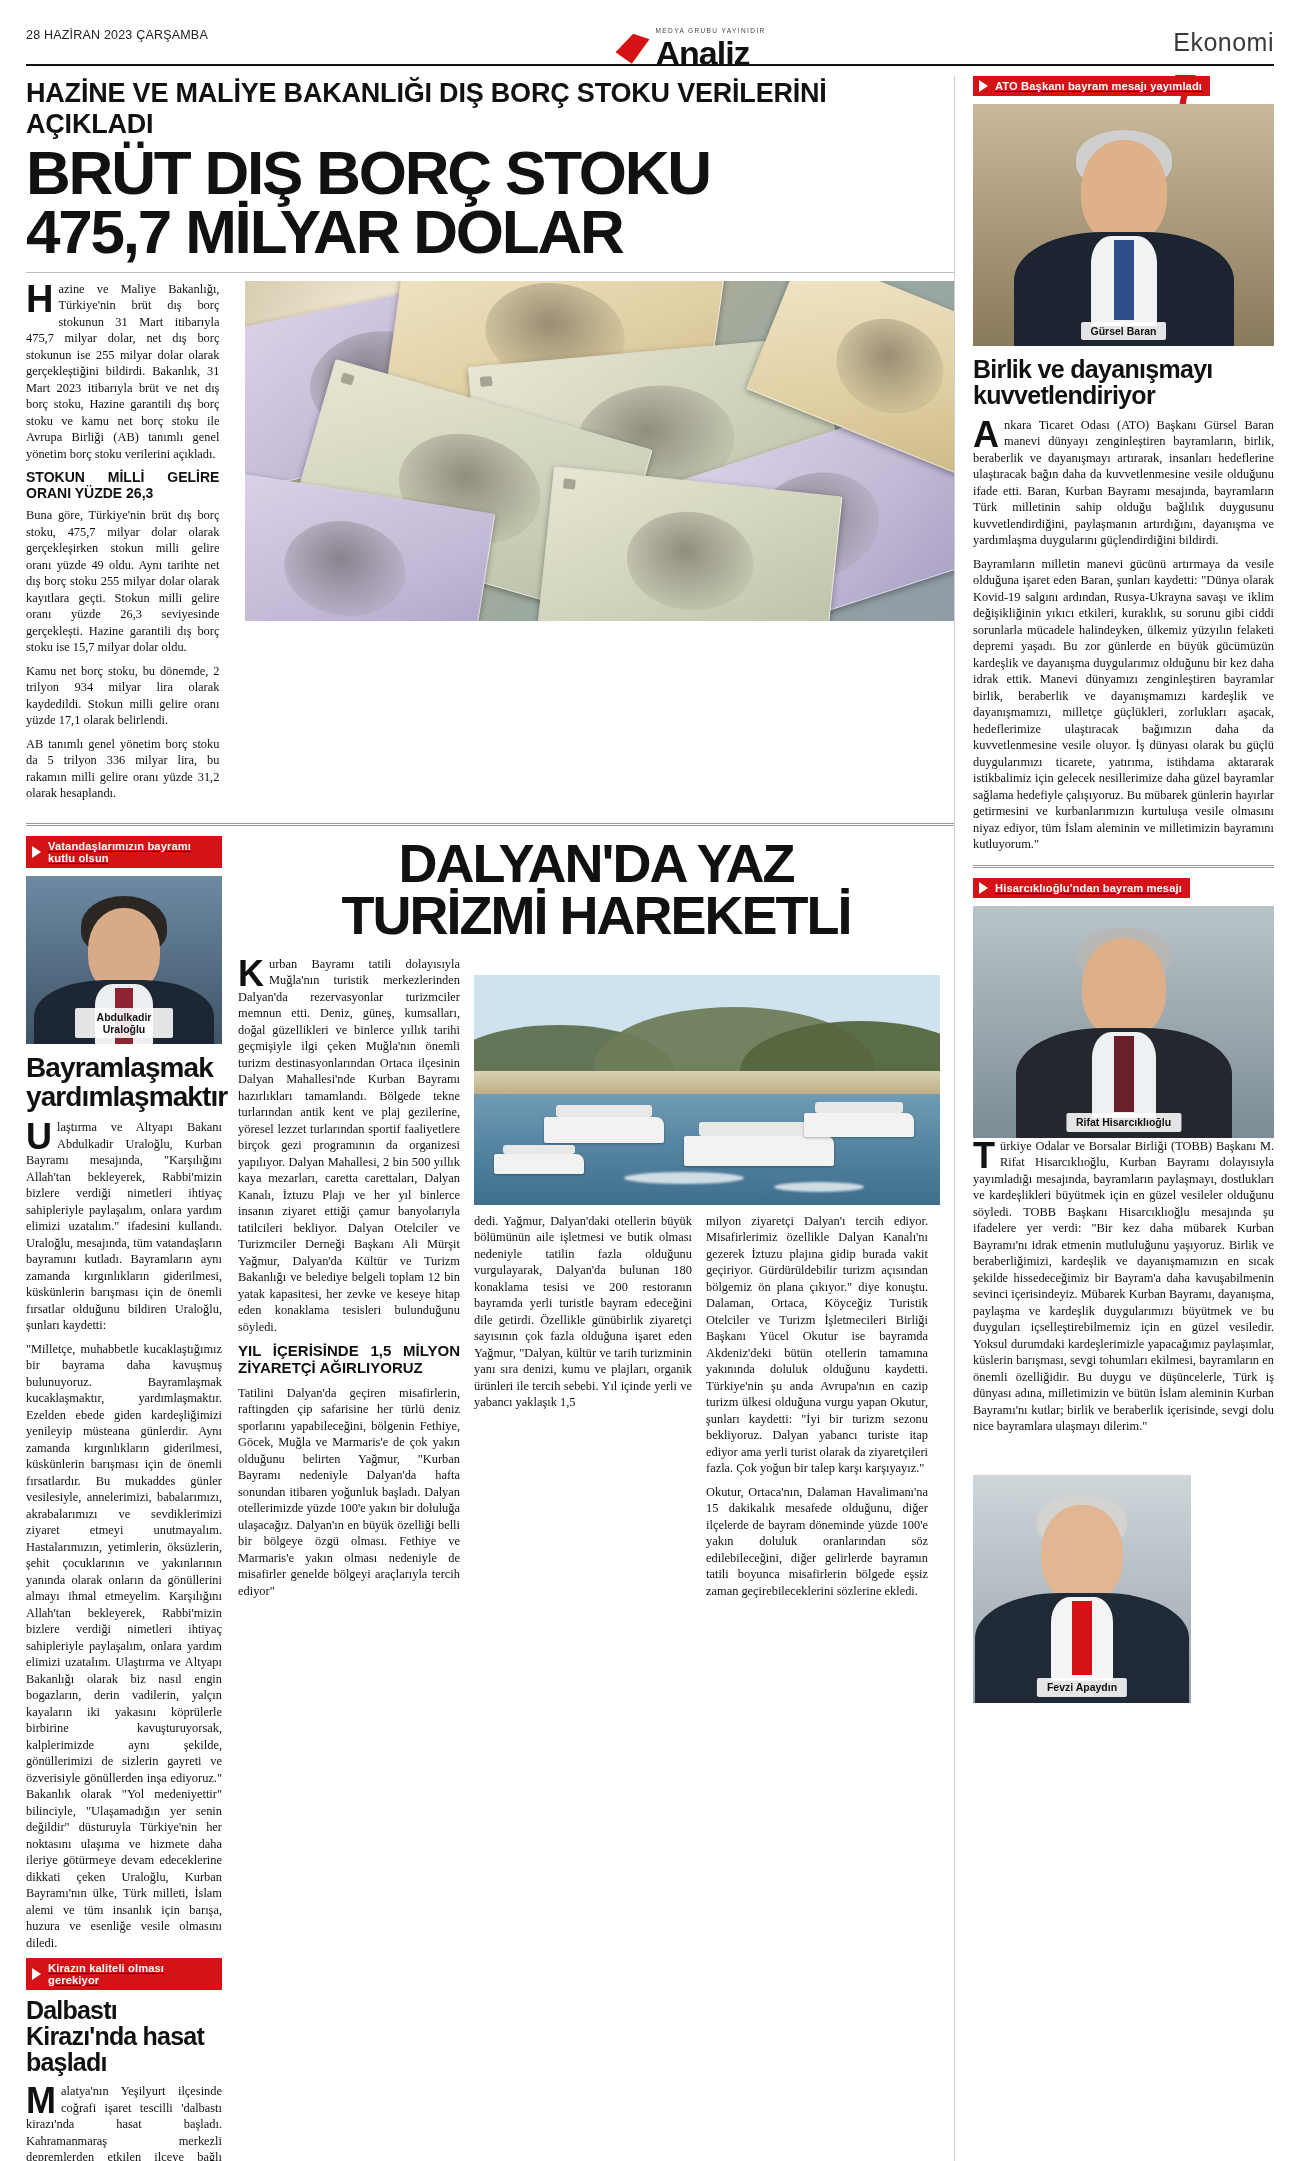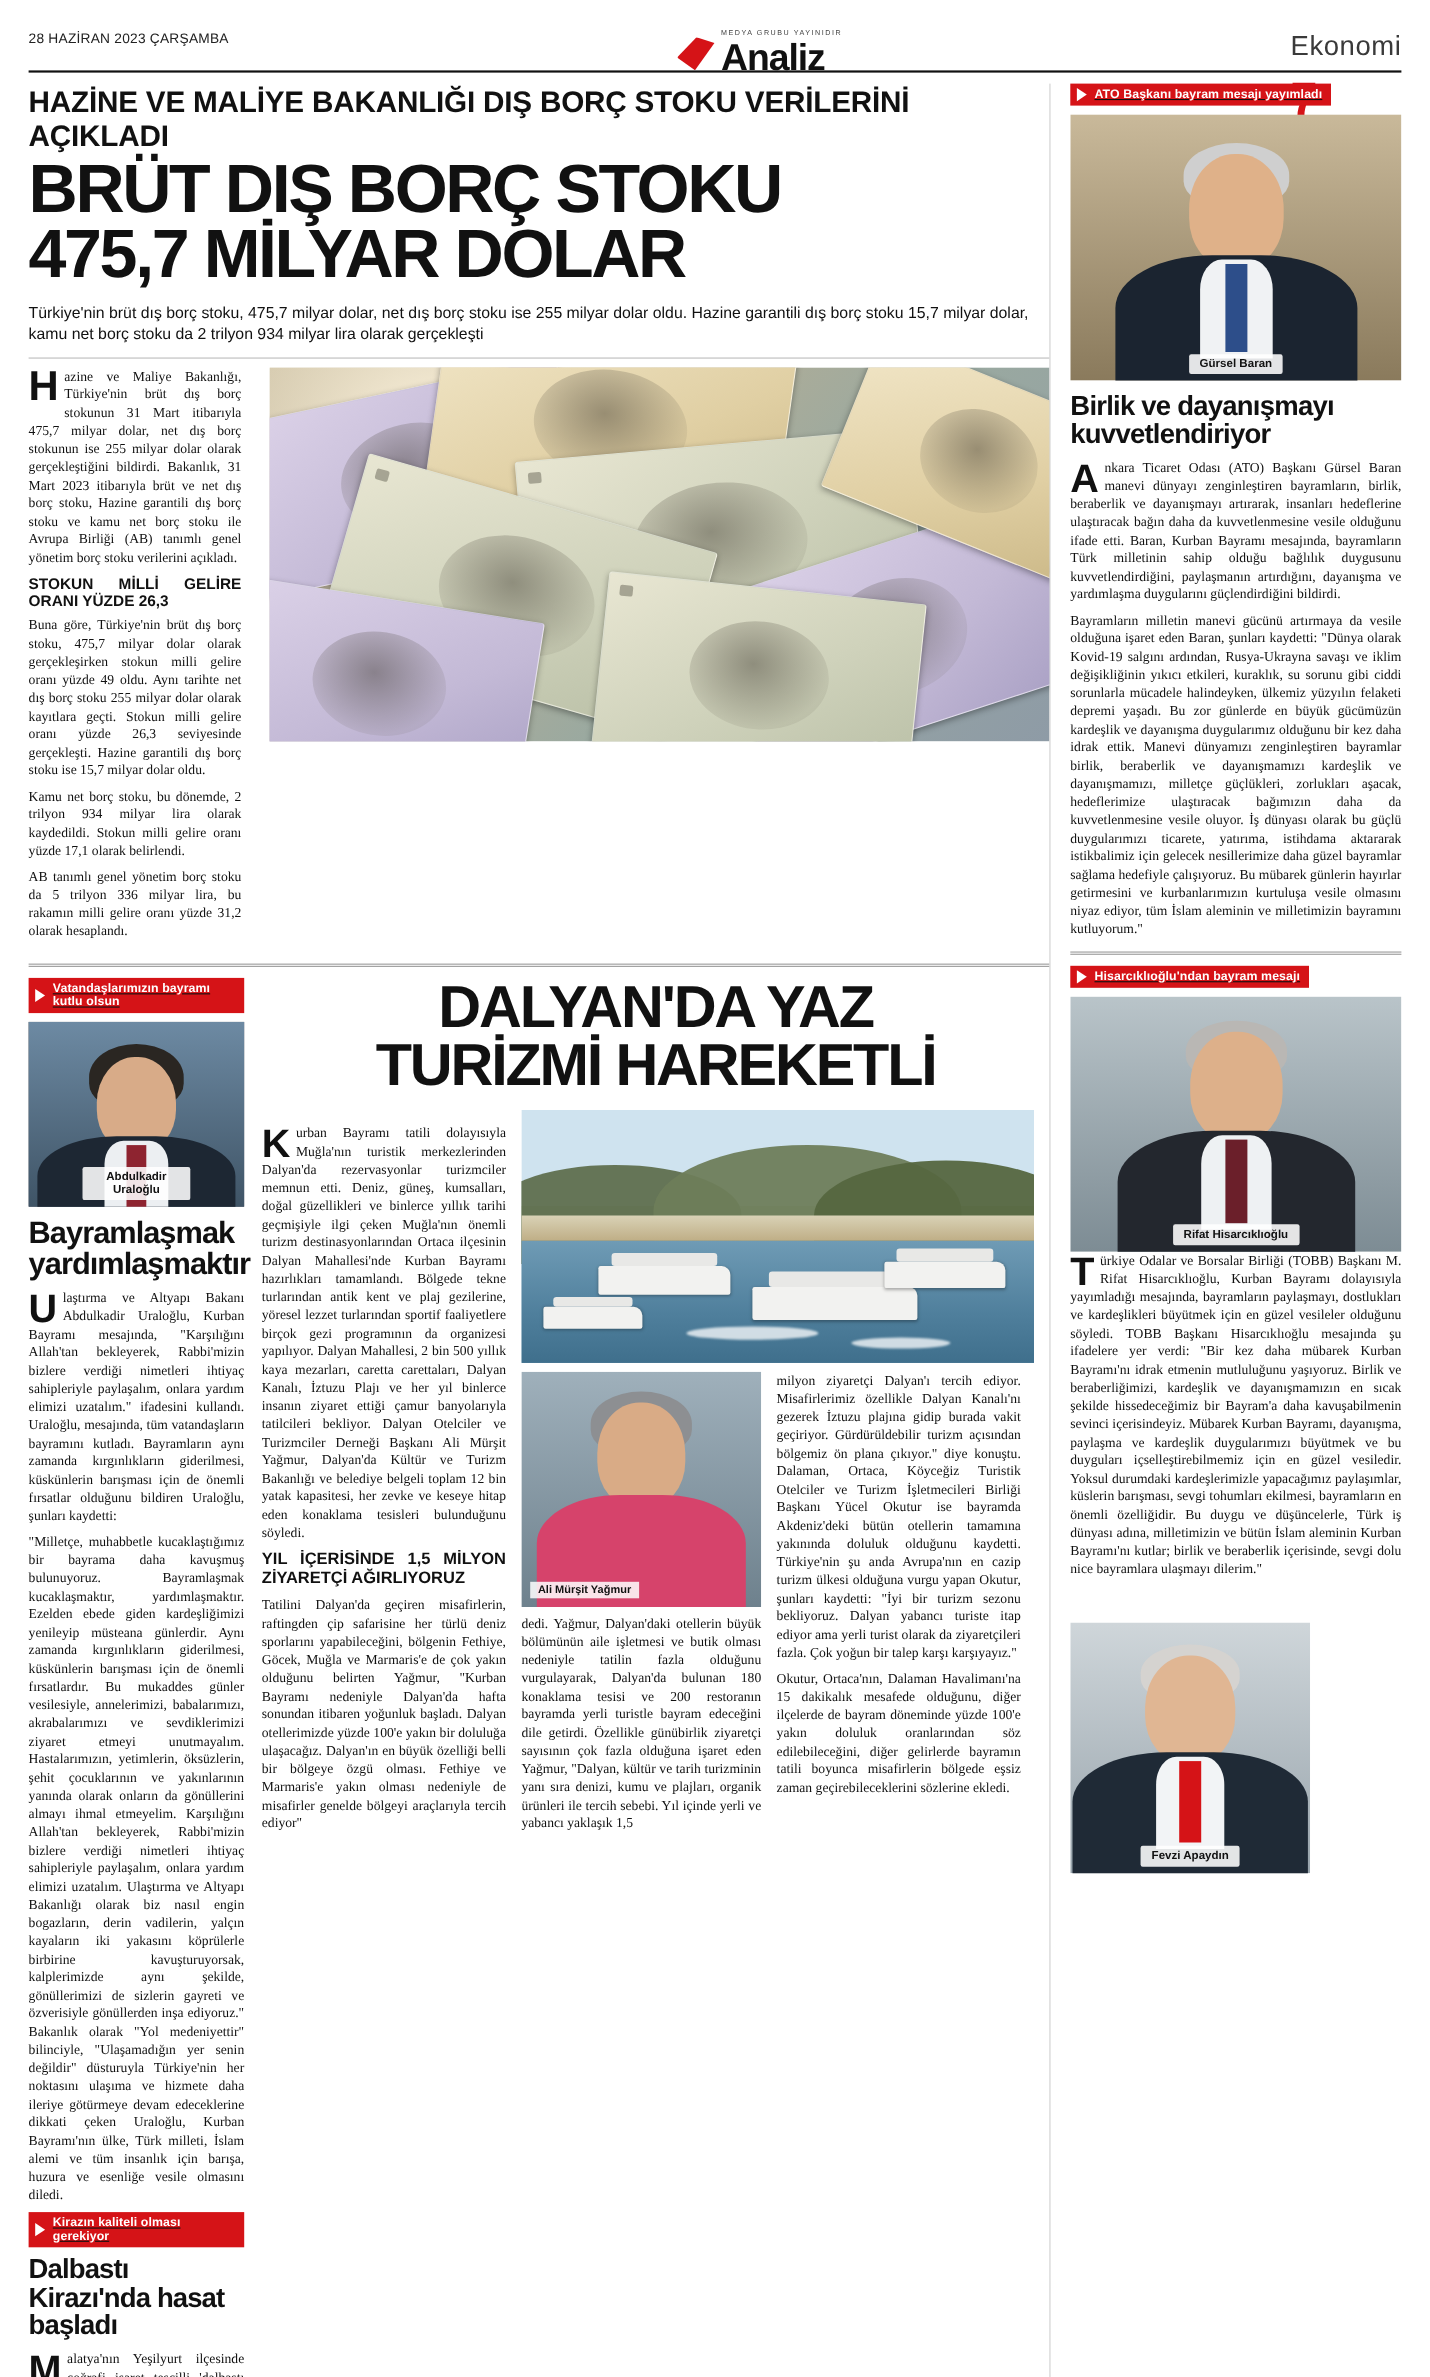--- a/index.html
+++ b/index.html
@@ -238,21 +238,20 @@
 
   <div class="body-grid">
 
     <div class="left-col">
 
       <div class="kicker">HAZİNE VE MALİYE BAKANLIĞI DIŞ BORÇ STOKU VERİLERİNİ AÇIKLADI</div>
       <h1 class="bighead">
         <span class="l1">BRÜT DIŞ BORÇ STOKU</span>
         <span class="l2">475,7 MİLYAR DOLAR</span>
       </h1>
-      <div class="lead-sub">Türkiye'nin brüt dış borç stoku, 475,7 milyar dolar, net dış borç stoku ise 255 milyar dolar oldu. Hazine garantili dış borç stoku 15,7 milyar dolar, kamu net borç stoku da 2 trilyon 934 milyar lira olarak gerçekleşti</div>
       <div class="lead-rule"></div>
 
       <div class="lead-area">
         <div class="lead-text">
           <p class="dropcap">Hazine ve Maliye Bakanlığı, Türkiye'nin brüt dış borç stokunun 31 Mart itibarıyla 475,7 milyar dolar, net dış borç stokunun ise 255 milyar dolar olarak gerçekleştiğini bildirdi. Bakanlık, 31 Mart 2023 itibarıyla brüt ve net dış borç stoku, Hazine garantili dış borç stoku ve kamu net borç stoku ile Avrupa Birliği (AB) tanımlı genel yönetim borç stoku verilerini açıkladı.</p>
           <div class="subhead">STOKUN MİLLİ GELİRE ORANI YÜZDE 26,3</div>
           <p>Buna göre, Türkiye'nin brüt dış borç stoku, 475,7 milyar dolar olarak gerçekleşirken stokun milli gelire oranı yüzde 49 oldu. Aynı tarihte net dış borç stoku 255 milyar dolar olarak kayıtlara geçti. Stokun milli gelire oranı yüzde 26,3 seviyesinde gerçekleşti. Hazine garantili dış borç stoku ise 15,7 milyar dolar oldu.</p>
           <p>Kamu net borç stoku, bu dönemde, 2 trilyon 934 milyar lira olarak kaydedildi. Stokun milli gelire oranı yüzde 17,1 olarak belirlendi.</p>
           <p>AB tanımlı genel yönetim borç stoku da 5 trilyon 336 milyar lira, bu rakamın milli gelire oranı yüzde 31,2 olarak hesaplandı.</p>
         </div>
@@ -369,29 +368,20 @@
                   <div class="boat" style="left:20px;top:78%;width:90px;height:20px">
                       <div class="top"></div>
                     </div>
                   <div class="wake" style="left:150px;top:86%;width:120px;height:12px"></div>
                   <div class="wake" style="left:300px;top:90%;width:90px;height:10px"></div>
                 </div>
               </div>
 
               <div style="display:flex;gap:14px;margin-top:8px">
                 <div>
-                  <div class="d-photo-small">
-                    <div class="ppl">
-                      <div class="bg" style="background:linear-gradient(#9fb0bb,#6e818d)"></div>
-                      <div class="hair" style="top:18px;width:92px;height:58px;background:#8d8f92"></div>
-                      <div class="head" style="top:28px;width:80px;height:96px;background:#d9ab86"></div>
-                      <div class="torso" style="top:112px;width:190px;height:110px;background:#d6436b"></div>
-                    </div>
-                    <div class="cap-badge">Ali Mürşit Yağmur</div>
-                  </div>
                   <div class="dcol" style="width:218px">
                     <p>dedi. Yağmur, Dalyan'daki otellerin büyük bölümünün aile işletmesi ve butik olması nedeniyle tatilin fazla olduğunu vurgulayarak, Dalyan'da bulunan 180 konaklama tesisi ve 200 restoranın bayramda yerli turistle bayram edeceğini dile getirdi. Özellikle günübirlik ziyaretçi sayısının çok fazla olduğuna işaret eden Yağmur, "Dalyan, kültür ve tarih turizminin yanı sıra denizi, kumu ve plajları, organik ürünleri ile tercih sebebi. Yıl içinde yerli ve yabancı yaklaşık 1,5</p>
                   </div>
                 </div>
                 <div class="dcol" style="width:222px">
                   <p>milyon ziyaretçi Dalyan'ı tercih ediyor. Misafirlerimiz özellikle Dalyan Kanalı'nı gezerek İztuzu plajına gidip burada vakit geçiriyor. Gürdürüldebilir turizm açısından bölgemiz ön plana çıkıyor." diye konuştu. Dalaman, Ortaca, Köyceğiz Turistik Otelciler ve Turizm İşletmecileri Birliği Başkanı Yücel Okutur ise bayramda Akdeniz'deki bütün otellerin tamamına yakınında doluluk olduğunu kaydetti. Türkiye'nin şu anda Avrupa'nın en cazip turizm ülkesi olduğuna vurgu yapan Okutur, şunları kaydetti: "İyi bir turizm sezonu bekliyoruz. Dalyan yabancı turiste itap ediyor ama yerli turist olarak da ziyaretçileri fazla. Çok yoğun bir talep karşı karşıyayız."</p>
                   <p>Okutur, Ortaca'nın, Dalaman Havalimanı'na 15 dakikalık mesafede olduğunu, diğer ilçelerde de bayram döneminde yüzde 100'e yakın doluluk oranlarından söz edilebileceğini, diğer gelirlerde bayramın tatili boyunca misafirlerin bölgede eşsiz zaman geçirebileceklerini sözlerine ekledi.</p>
                 </div>
               </div>
             </div>

